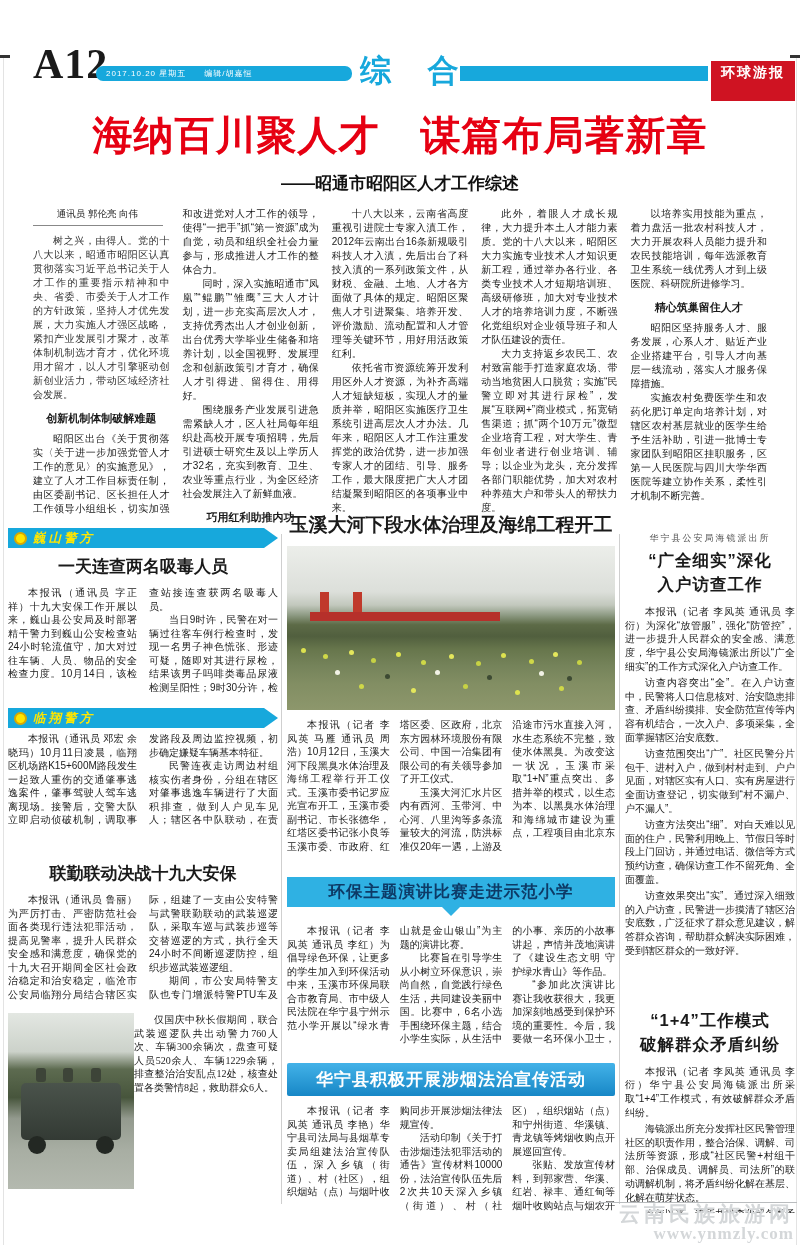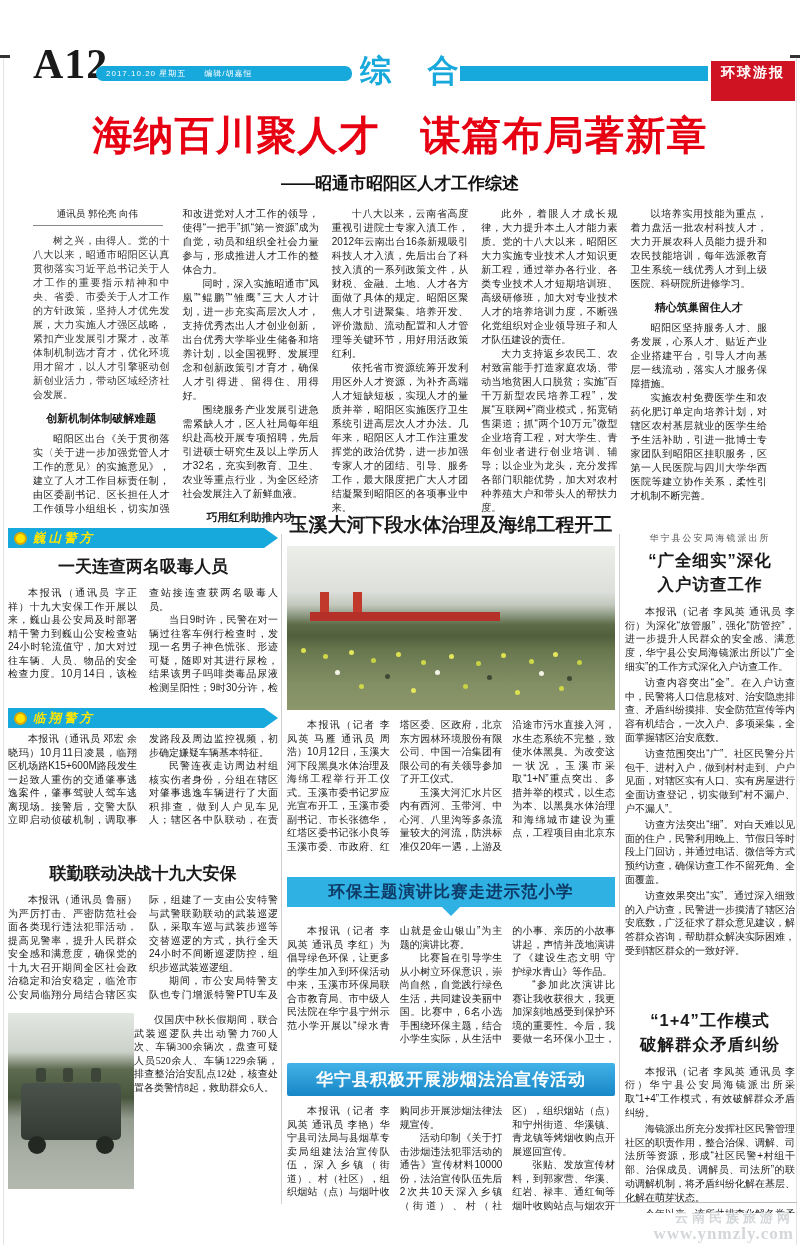--- a/index.html
+++ b/index.html
@@ -77,21 +77,21 @@
   
   .kicker{font-size:9px;color:#555;text-align:center;letter-spacing:2px;}
   .rtitle{font-size:16.5px;font-weight:900;text-align:center;line-height:1.45;margin-top:4px;letter-spacing:1px;}
   .rbody{overflow:hidden;font-size:10px;line-height:13.8px;text-align:justify;margin-top:8px;}
   .r1h{height:392px;} .r2h{height:148px;}
   .r2{margin-top:12px;}
   .rbody .para{margin-bottom:2px;}
   
   .wm-line{position:absolute;right:3px;bottom:46px;width:200px;height:1px;background:#b9bcbe;}
   .watermark{position:absolute;right:6px;bottom:5px;text-align:right;color:#d4d7d9;font-weight:900;line-height:1.1;}
-  .wm1{font-size:13px;letter-spacing:4px;margin-left:8px;}
+  .wm1{font-size:21px;letter-spacing:4px;margin-left:8px;}
   .wm2{font-size:17px;letter-spacing:1px;font-family:"Liberation Serif","DejaVu Serif",serif;}
 </style>
 </head>
 <body>
 
 <div id="page">
 
   <div class="tick" style="left:0;"></div>
   <div class="tick" style="right:0;"></div>
   <div class="edge-line" style="left:3px;"></div>
@@ -110,21 +110,21 @@
         <p class="byline">通讯员 郭伦亮 向伟</p>
         <p class="para lede">树之兴，由得人。党的十八大以来，昭通市昭阳区认真贯彻落实习近平总书记关于人才工作的重要指示精神和中央、省委、市委关于人才工作的方针政策，坚持人才优先发展，大力实施人才强区战略，紧扣产业发展引才聚才，改革体制机制选才育才，优化环境用才留才，以人才引擎驱动创新创业活力，带动区域经济社会发展。</p>
         <p class="subhead">创新机制体制破解难题</p>
         <p class="para">昭阳区出台《关于贯彻落实〈关于进一步加强党管人才工作的意见〉的实施意见》，建立了人才工作目标责任制，由区委副书记、区长担任人才工作领导小组组长，切实加强和改进党对人才工作的领导，使得“一把手”抓“第一资源”成为自觉，动员和组织全社会力量参与，形成推进人才工作的整体合力。</p>
         <p class="para">同时，深入实施昭通市“凤凰”“鲲鹏”“雏鹰”三大人才计划，进一步充实高层次人才，支持优秀杰出人才创业创新，出台优秀大学毕业生储备和培养计划，以全国视野、发展理念和创新政策引才育才，确保人才引得进、留得住、用得好。</p>
         <p class="para">围绕服务产业发展引进急需紧缺人才，区人社局每年组织赴高校开展专项招聘，先后引进硕士研究生及以上学历人才32名，充实到教育、卫生、农业等重点行业，为全区经济社会发展注入了新鲜血液。</p>
         <p class="subhead">巧用红利助推内功</p>
         <p class="para">十八大以来，云南省高度重视引进院士专家入滇工作，2012年云南出台16条新规吸引科技人才入滇，先后出台了科技入滇的一系列政策文件，从财税、金融、土地、人才各方面做了具体的规定。昭阳区聚焦人才引进聚集、培养开发、评价激励、流动配置和人才管理等关键环节，用好用活政策红利。</p>
         <p class="para">依托省市资源统筹开发利用区外人才资源，为补齐高端人才短缺短板，实现人才的量质并举，昭阳区实施医疗卫生系统引进高层次人才办法。几年来，昭阳区人才工作注重发挥党的政治优势，进一步加强专家人才的团结、引导、服务工作，最大限度把广大人才团结凝聚到昭阳区的各项事业中来。</p>
         <p class="para">此外，着眼人才成长规律，大力提升本土人才能力素质。党的十八大以来，昭阳区大力实施专业技术人才知识更新工程，通过举办各行业、各类专业技术人才短期培训班、高级研修班，加大对专业技术人才的培养培训力度，不断强化党组织对企业领导班子和人才队伍建设的责任。</p>
-        <p class="para">大力支持返乡农民工、农村致富能手打造家庭农场、带动当地贫困人口脱贫；实施“百千万新型农民培养工程”，发展“互联网+”商业模式，拓宽销售渠道；抓“两个10万元”微型企业培育工程，对大学生、青年创业者进行创业培训、辅导；以企业为龙头，充分发挥各部门职能优势，加大对农村种养殖大户和带头人的帮扶力度。</p>
+        <p class="para">大力支持返乡农民工、农村致富能手打造家庭农场、带动当地贫困人口脱贫；实施“民警立即对其进行尿检”，发展“互联网+”商业模式，拓宽销售渠道；抓“两个10万元”微型企业培育工程，对大学生、青年创业者进行创业培训、辅导；以企业为龙头，充分发挥各部门职能优势，加大对农村种养殖大户和带头人的帮扶力度。</p>
         <p class="para">以培养实用技能为重点，着力盘活一批农村科技人才，大力开展农科人员能力提升和农民技能培训，每年选派教育卫生系统一线优秀人才到上级医院、科研院所进修学习。</p>
         <p class="subhead">精心筑巢留住人才</p>
         <p class="para">昭阳区坚持服务人才、服务发展，心系人才、贴近产业企业搭建平台，引导人才向基层一线流动，落实人才服务保障措施。</p>
         <p class="para">实施农村免费医学生和农药化肥订单定向培养计划，对辖区农村基层就业的医学生给予生活补助，引进一批博士专家团队到昭阳区挂职服务，区第一人民医院与四川大学华西医院等建立协作关系，柔性引才机制不断完善。</p>
       </div>
   </div>
 
   <div class="vdiv" style="left:281px;"></div>
   <div class="vdiv" style="left:619px;"></div>
 

